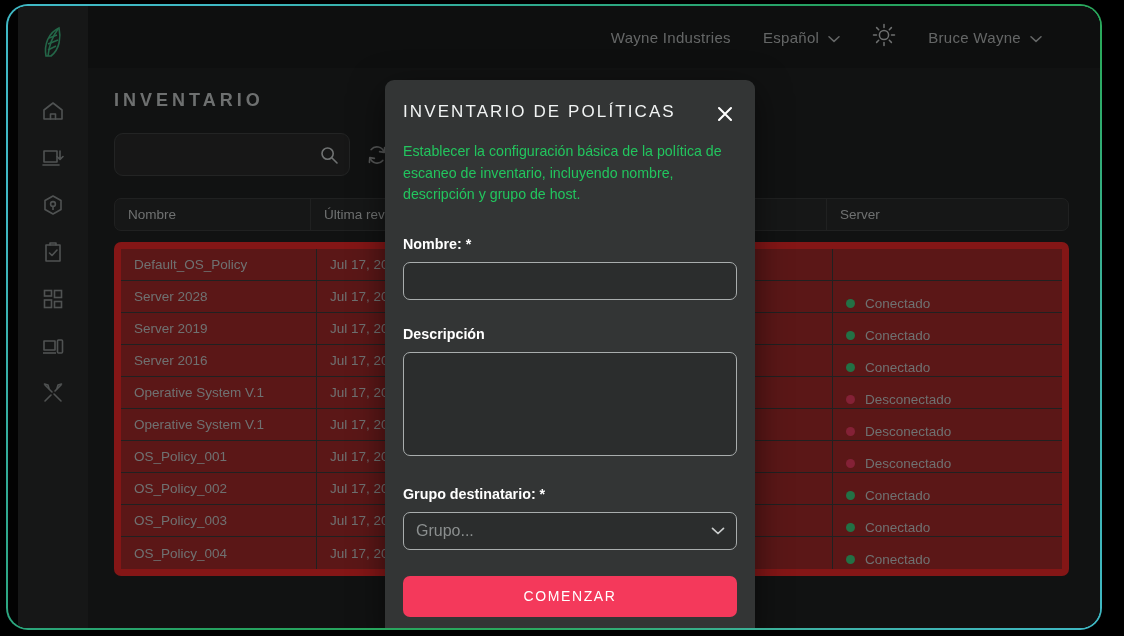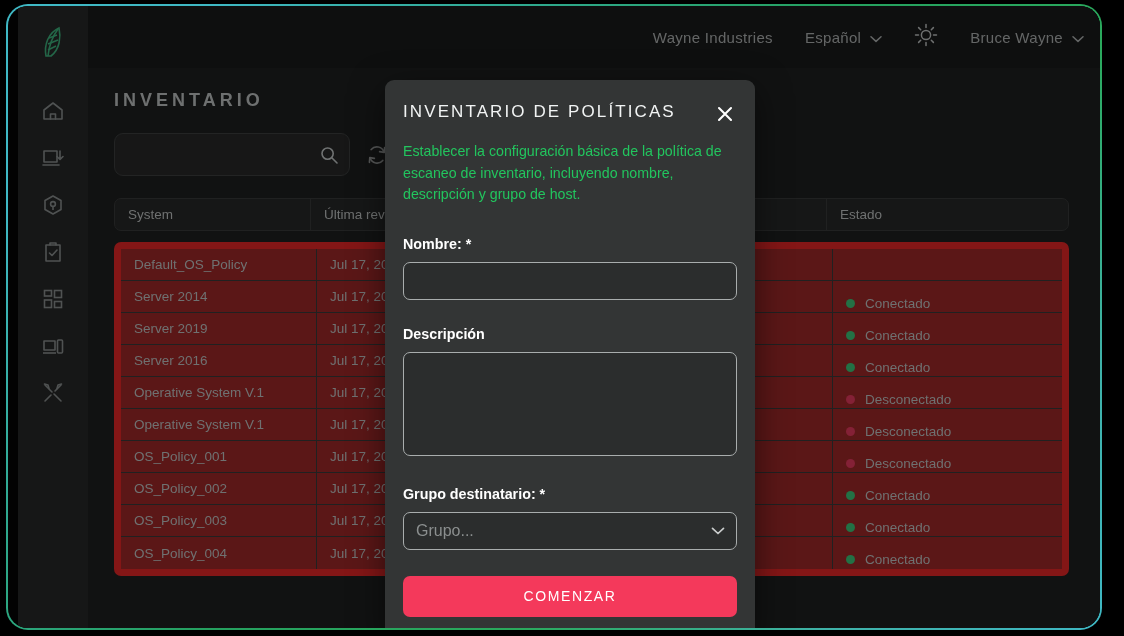--- a/index.html
+++ b/index.html
@@ -61,20 +61,21 @@
     left: 80px; top: 0; right: 0; bottom: 0;
     background: #151616;
     overflow: hidden;
   }
   #topbar {
     height: 62px;
     background: #111212;
     display: flex;
     align-items: center;
     justify-content: flex-end;
+    padding-right: 42px;
     gap: 0px;
   }
   .top-item {
     color: #8c8f8f;
     font-size: 15px;
     letter-spacing: 0.3px;
     display: flex;
     align-items: center;
     gap: 9px;
     cursor: pointer;
@@ -378,39 +379,39 @@
             <path d="M18 8.2 A7.4 7.4 0 0 0 5.2 5.6"></path>
             <path d="M4 13.8 A7.4 7.4 0 0 0 16.8 16.4"></path>
             <path d="M18.6 3.6 L18.2 8.4 L13.6 7.6"></path>
             <path d="M3.4 18.4 L3.8 13.6 L8.4 14.4"></path>
           </svg>
         </div>
       </div>
 
       <div class="tbl">
         <div class="tbl-head">
-          <div class="cell c-name">System</div>
+          <div class="cell c-name">Nombre</div>
           <div class="cell c-rev">Última revisión</div>
           <div class="cell c-ver">Versión</div>
           <div class="cell c-host">Hosts</div>
-          <div class="cell c-state">Estado</div>
+          <div class="cell c-state">Server</div>
         </div>
         <div class="tbl-body" id="table-body">
               <div class="trow">
                 <div class="cell c-name">Default_OS_Policy</div>
                 <div class="cell c-rev">Jul 17, 2023</div>
                 <div class="cell c-ver"></div>
                 <div class="cell c-host"></div>
                 <div class="cell c-state">
                   <span class="dot" style="background: rgb(46, 158, 95);"></span>
                   <span>Conectado</span>
                 </div>
               </div>
               <div class="trow">
-                <div class="cell c-name">Server 2014</div>
+                <div class="cell c-name">Server 2028</div>
                 <div class="cell c-rev">Jul 17, 2023</div>
                 <div class="cell c-ver"></div>
                 <div class="cell c-host"></div>
                 <div class="cell c-state">
                   <span class="dot" style="background: rgb(46, 158, 95);"></span>
                   <span>Conectado</span>
                 </div>
               </div>
               <div class="trow">
                 <div class="cell c-name">Server 2019</div>

